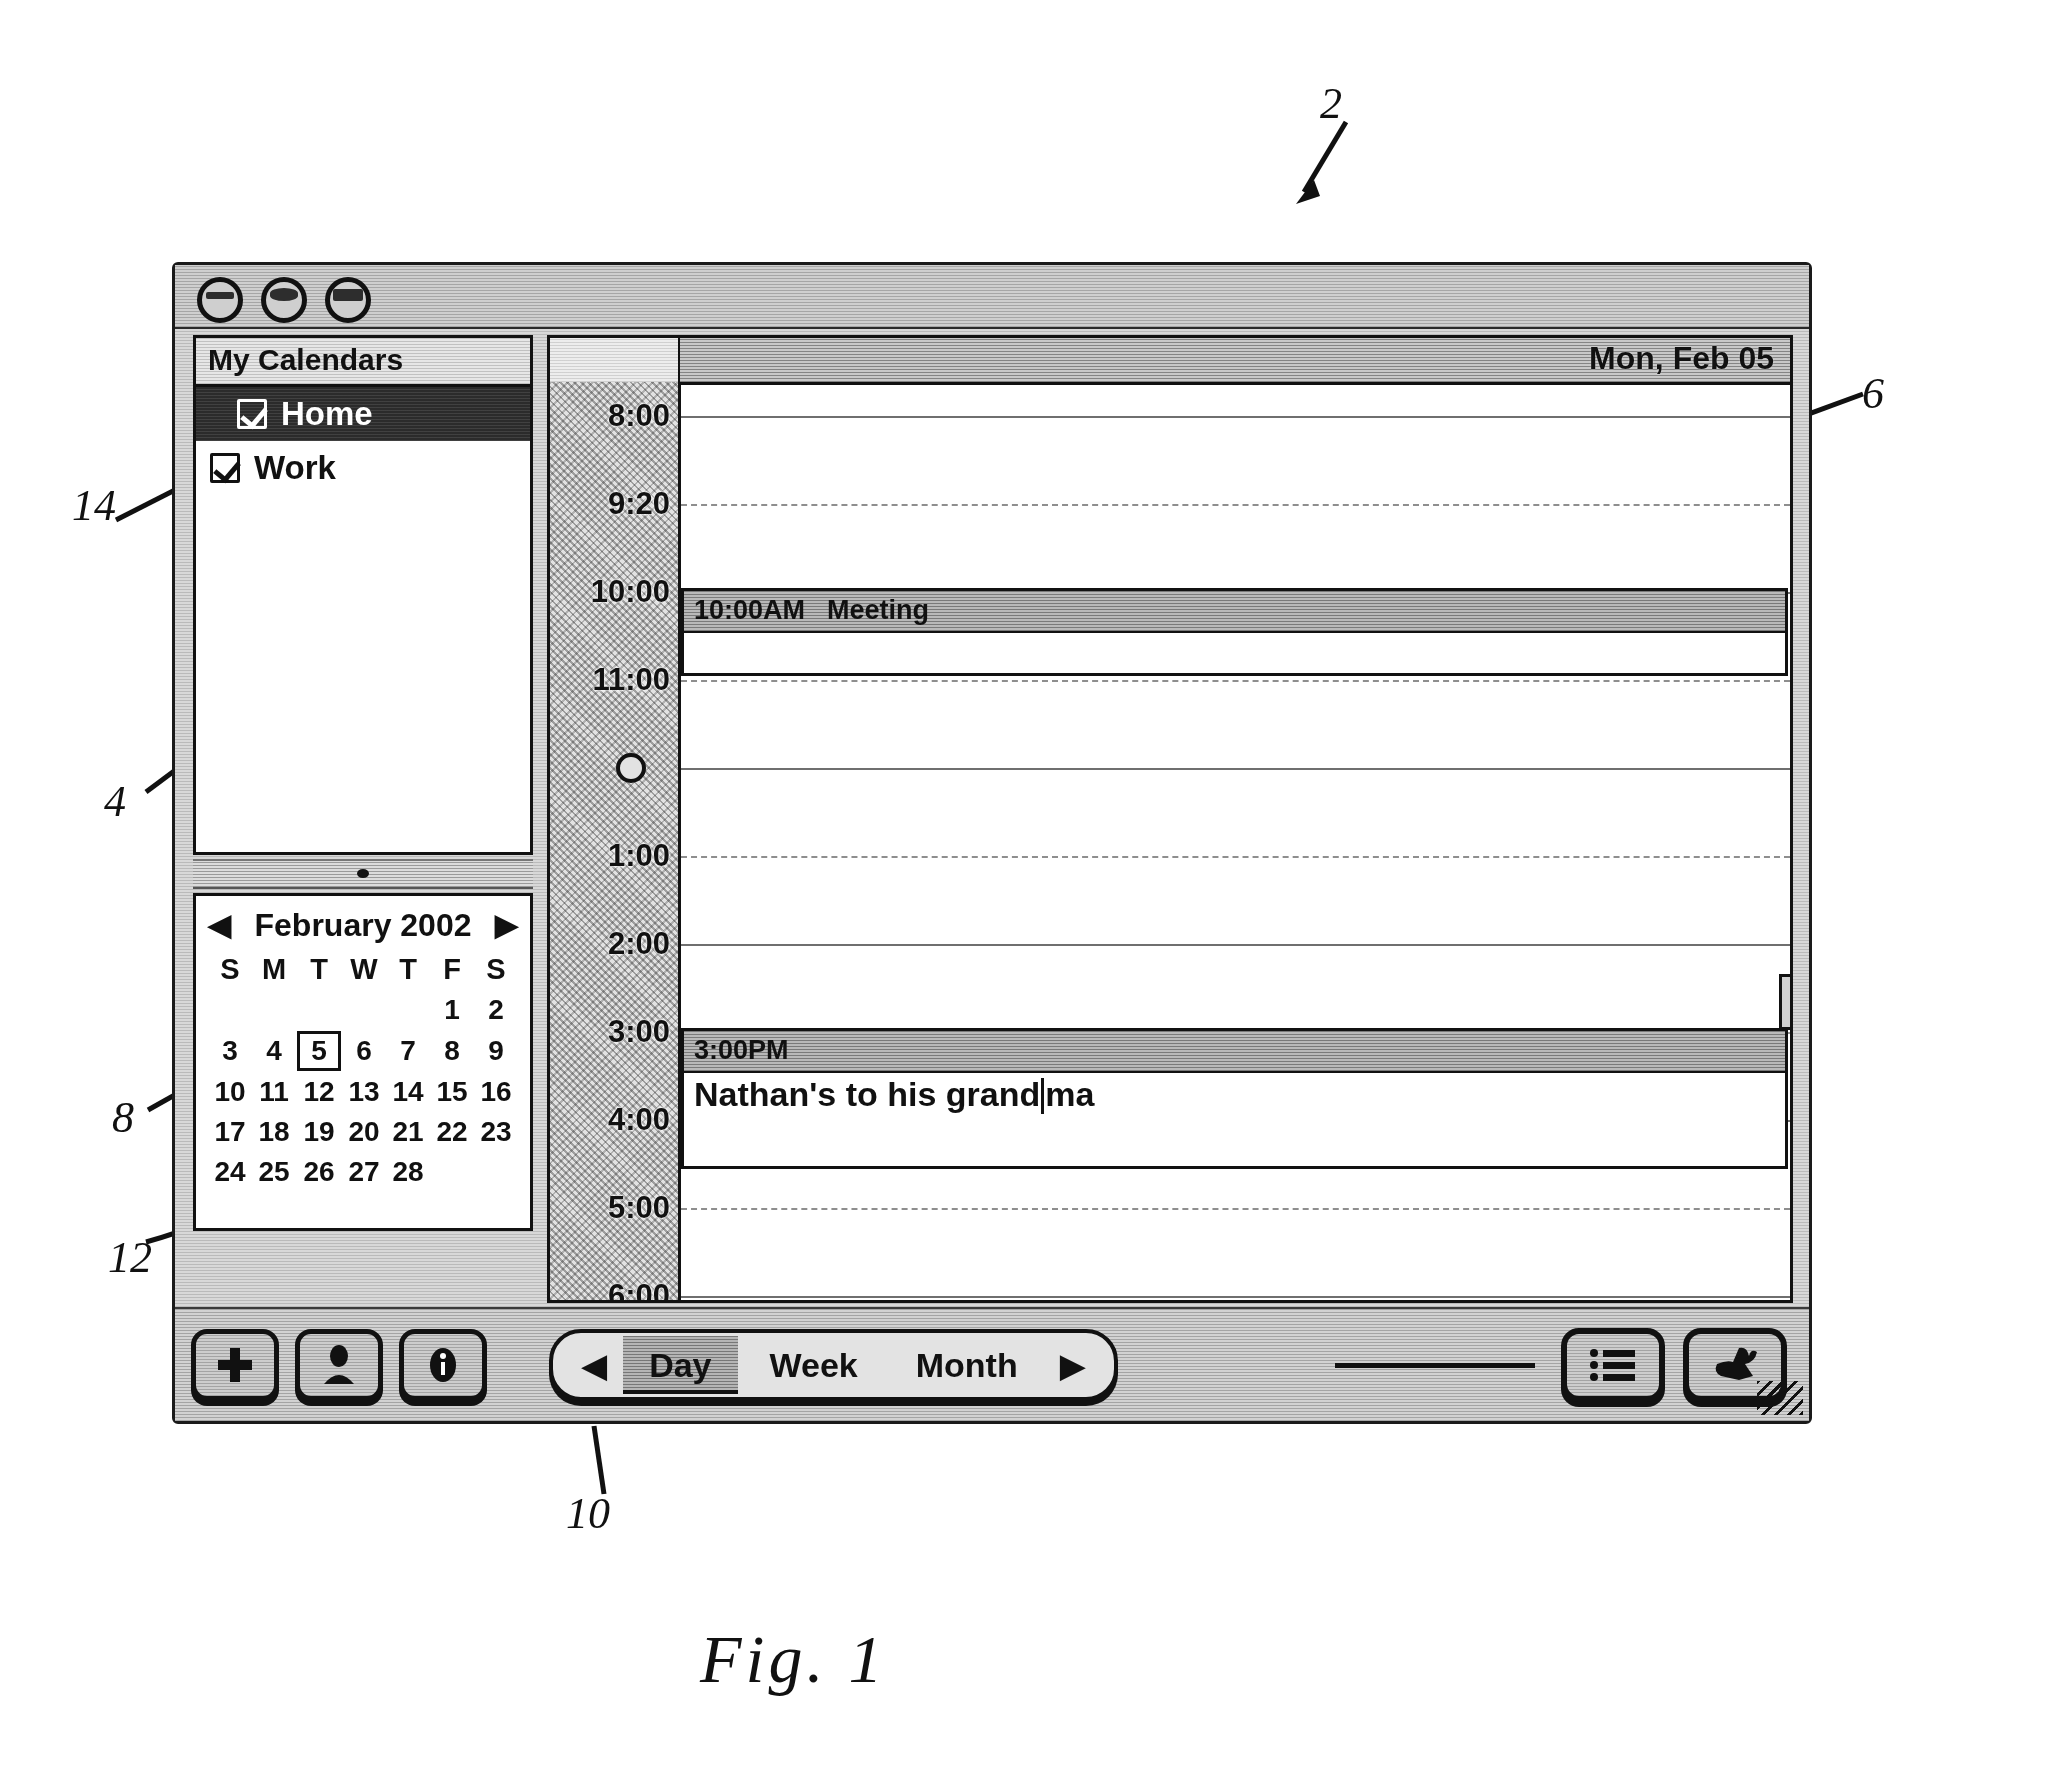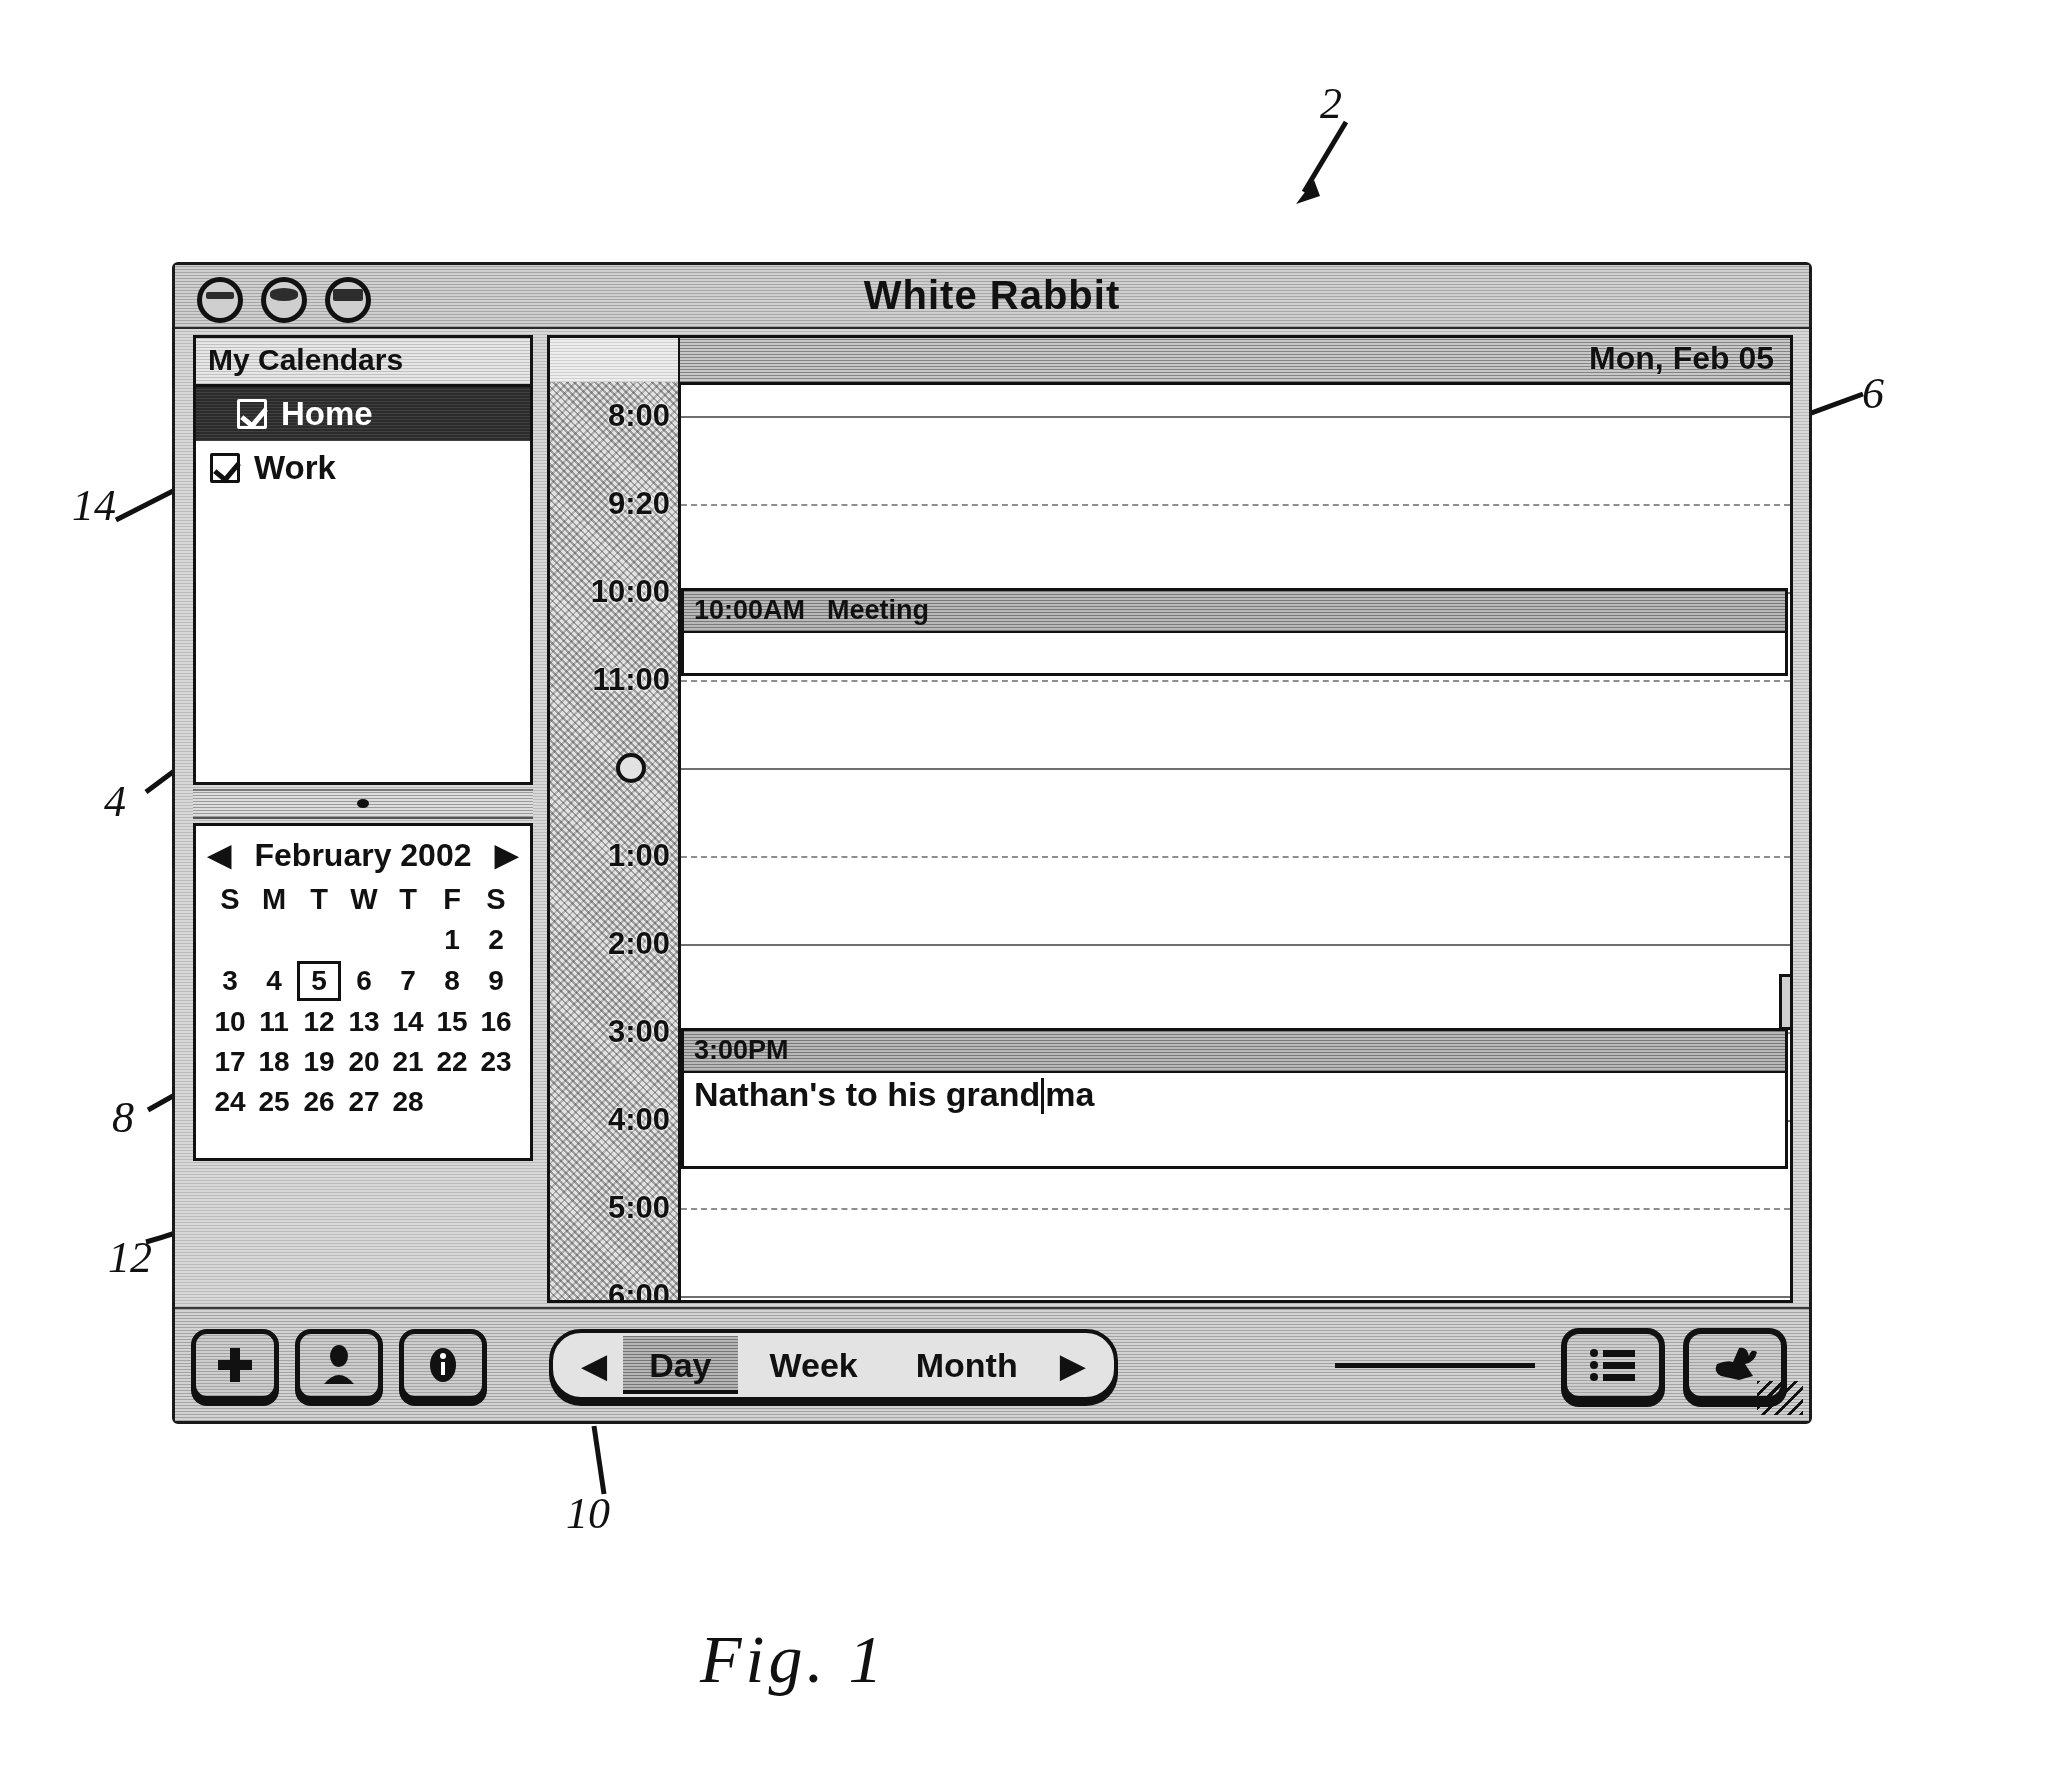--- a/index.html
+++ b/index.html
@@ -61,21 +61,21 @@
     letter-spacing:1px;
   }
 
   .body-area{position:absolute;left:0;right:0;top:62px;bottom:112px;}
 
   
   .left-col{
     position:absolute;left:18px;top:8px;width:340px;bottom:6px;
   }
   .cal-list-box{
-    position:relative;height:450px;
+    position:relative;height:520px;
     background:#ffffff;border:3px solid #111;box-sizing:border-box;
   }
   .cal-list-head{
     height:46px;line-height:44px;padding-left:12px;
     font-size:30px;font-weight:bold;color:#111;
     background:#e6e6e6;
     background-image:repeating-linear-gradient(0deg, rgba(0,0,0,.16) 0 1px, rgba(0,0,0,0) 1px 3px);
     border-bottom:3px solid #111;
     white-space:nowrap;overflow:hidden;
   }
@@ -299,21 +299,20 @@
     </svg>
 
   <div class="window">
 
     <div class="titlebar">
       <div class="win-btns">
         <div class="win-btn b1"></div>
         <div class="win-btn b2"></div>
         <div class="win-btn b3"></div>
       </div>
-      <div class="win-title">White Rabbit</div>
     </div>
 
     <div class="body-area">
 
       <div class="left-col">
 
         <div class="cal-list-box">
           <div class="cal-list-head">My Calendars</div>
 
           <div class="cal-item selected">

